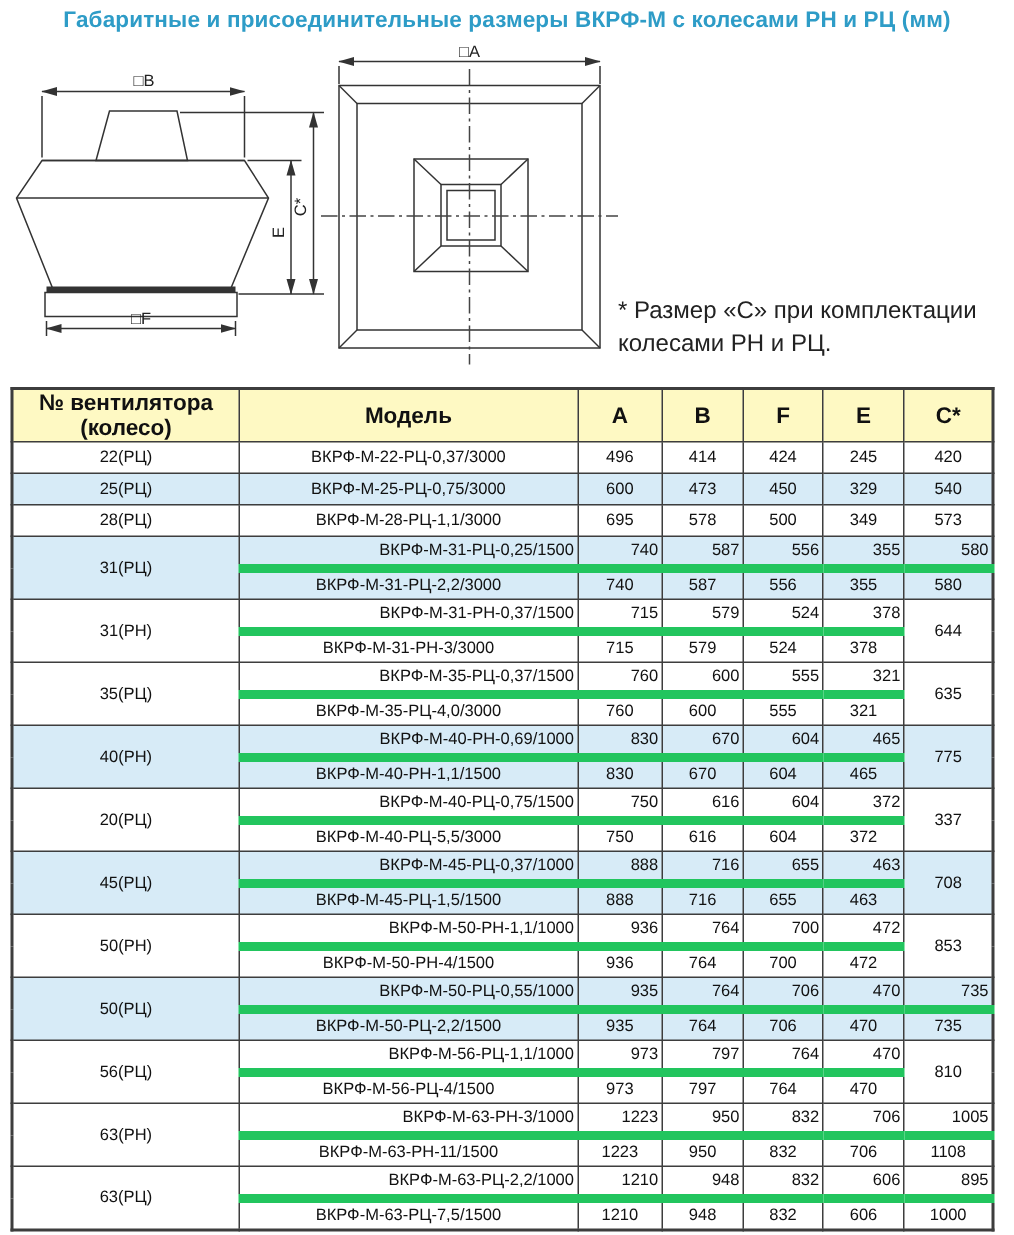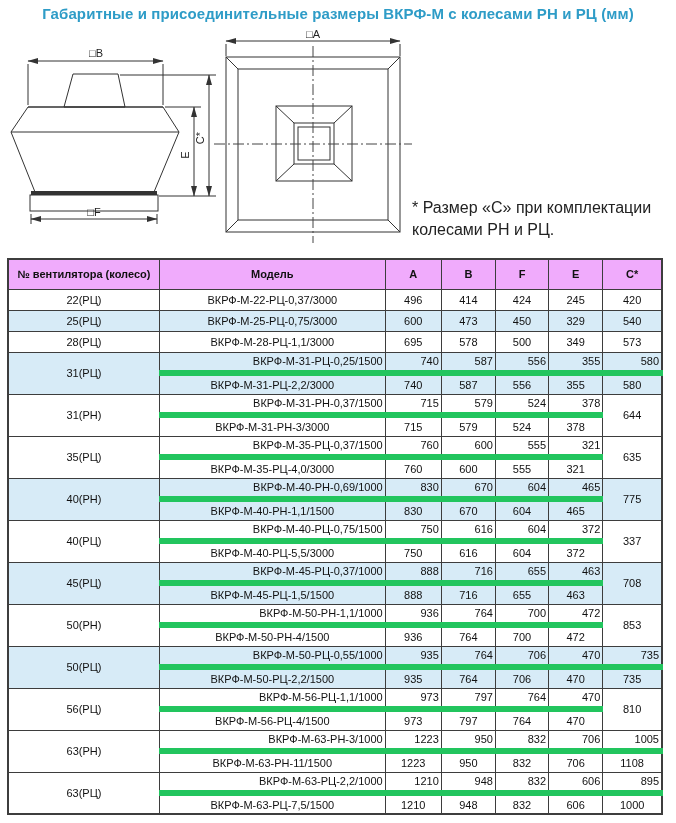--- a/index.html
+++ b/index.html
@@ -20,21 +20,21 @@
   table.size-table {
     position:absolute; top:258px; left:7px; width:656px;
     border-collapse:collapse; table-layout:fixed;
     border:2px solid #3d3d3d;
     font-size:11px; color:#111;
   }
   .size-table th, .size-table td {
     border:1px solid #3d3d3d; text-align:center; vertical-align:middle;
     padding:0 2px; background:#ffffff;
   }
-  .size-table thead th { background:#f0abfc; height:30px; font-weight:bold; font-size:11px; }
+  .size-table thead th { background:#fef9c3; height:30px; font-weight:bold; font-size:15px; }
   .size-table td { height:21px; }
   .size-table tr.stripe td { background:#d7ebf7;margin-top:35px; }
   .size-table td.sep-b { border-bottom:6px solid #22c55e;text-align:right; }
   .size-table td.sep-t { border-top:1px solid #999999; }
   .dline { stroke:#333; stroke-width:1; fill:none; }
   .dthin { stroke:#333; stroke-width:1; fill:none; }
   .dimtxt { font-size:11px; fill:#222; }
   .cl { stroke:#444; stroke-width:1; fill:none; stroke-dasharray:11 3 2 3; }
 </style>
 </head>
@@ -214,21 +214,21 @@
         <td rowspan="2">775</td>
       </tr>
       <tr class="stripe">
         <td class="sep-t">ВКРФ-М-40-РН-1,1/1500</td>
         <td class="sep-t">830</td>
         <td class="sep-t">670</td>
         <td class="sep-t">604</td>
         <td class="sep-t">465</td>
       </tr>
       <tr>
-        <td rowspan="2">40(РЦ)</td>
+        <td rowspan="2">20(РЦ)</td>
         <td class="sep-b">ВКРФ-М-40-РЦ-0,75/1500</td>
         <td class="sep-b">750</td>
         <td class="sep-b">616</td>
         <td class="sep-b">604</td>
         <td class="sep-b">372</td>
         <td rowspan="2">337</td>
       </tr>
       <tr>
         <td class="sep-t">ВКРФ-М-40-РЦ-5,5/3000</td>
         <td class="sep-t">750</td>

